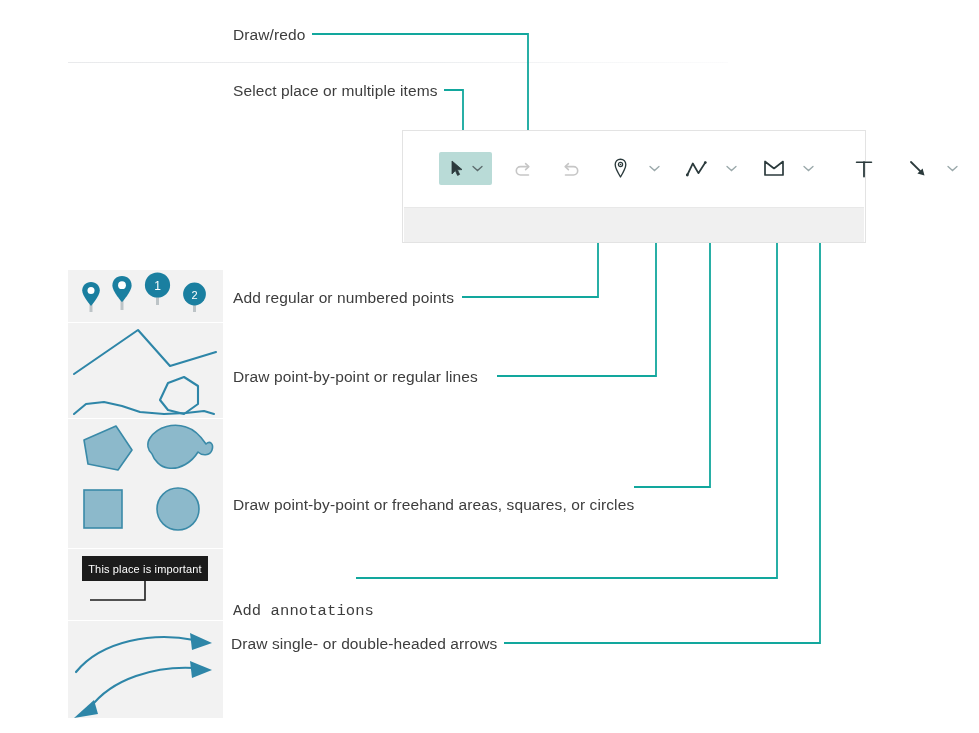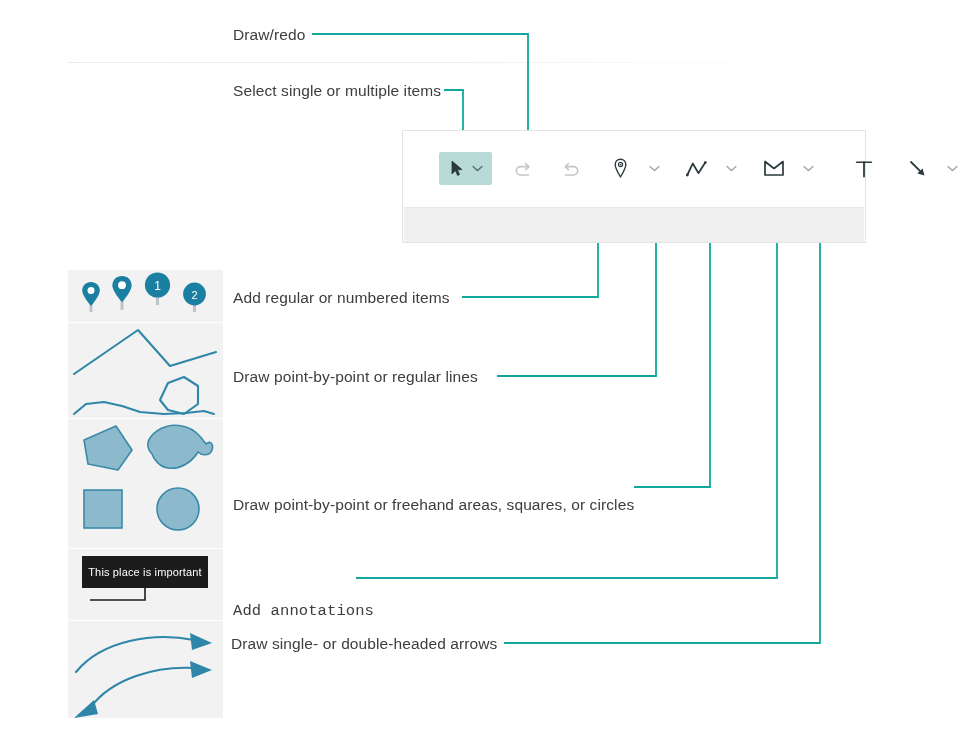--- a/index.html
+++ b/index.html
@@ -99,21 +99,21 @@
   .ex-sec svg { display: block; }
   .ex-divider {
     position: absolute; left: 0; width: 155px; height: 1px;
     background: #ffffff;
   }
 
   
   #anno-box {
     position: absolute;
     left: 14px; top: 8px;
-    width: 126px; height: 32px;
+    width: 126px; height: 25px;
     background: #1c1c1c;
     color: #ffffff;
     font-size: 11px;
     display: flex; align-items: center; justify-content: center;
     letter-spacing: .15px;
   }
 </style>
 </head>
 <body>
 
@@ -132,22 +132,22 @@
 
     <path d="M634,487 L710,487 L710,205"></path>
 
     <path d="M356,578 L777,578 L777,205"></path>
 
     <path d="M504,643 L820,643 L820,205"></path>
   </g>
 </svg>
 
 <div class="callout-label" style="left:233px; top:26px;">Draw/redo</div>
-<div class="callout-label" style="left:233px; top:82px;">Select single or multiple items</div>
-<div class="callout-label" style="left:233px; top:289px;">Add regular or numbered items</div>
+<div class="callout-label" style="left:233px; top:82px;">Select place or multiple items</div>
+<div class="callout-label" style="left:233px; top:289px;">Add regular or numbered points</div>
 <div class="callout-label" style="left:233px; top:368px;">Draw point-by-point or regular lines</div>
 <div class="callout-label" style="left:233px; top:496px;">Draw point-by-point or freehand areas, squares, or circles</div>
 <div class="callout-label" style="left:233px; top:602px;font-family:Liberation Mono, monospace;">Add annotations</div>
 <div class="callout-label" style="left:231px; top:635px;">Draw single- or double-headed arrows</div>
 
 <div id="toolbar">
   <div id="toolbar-row">
 
     <div class="tool-group">
 

